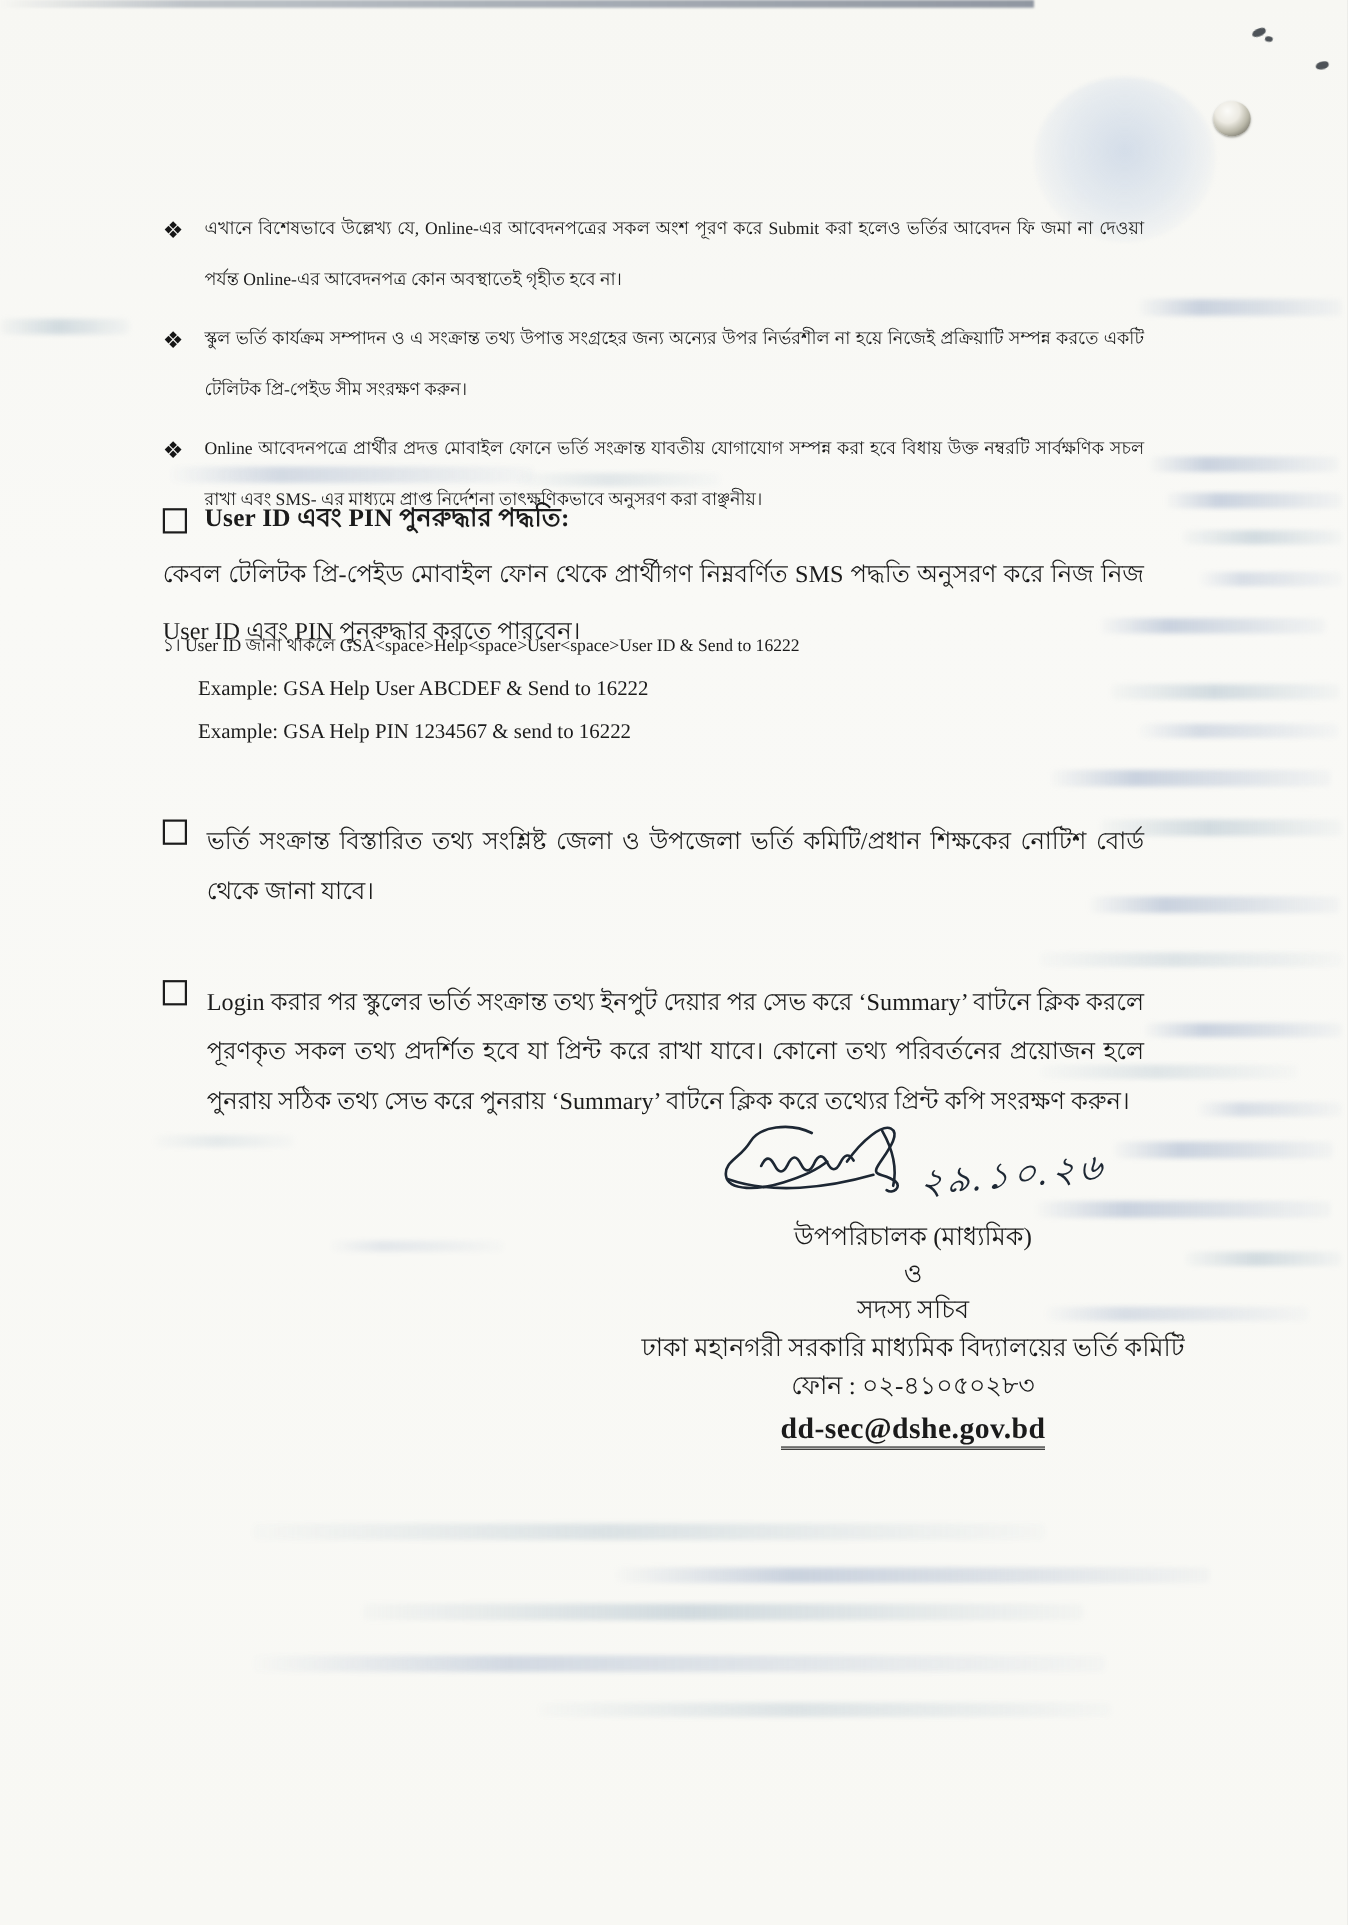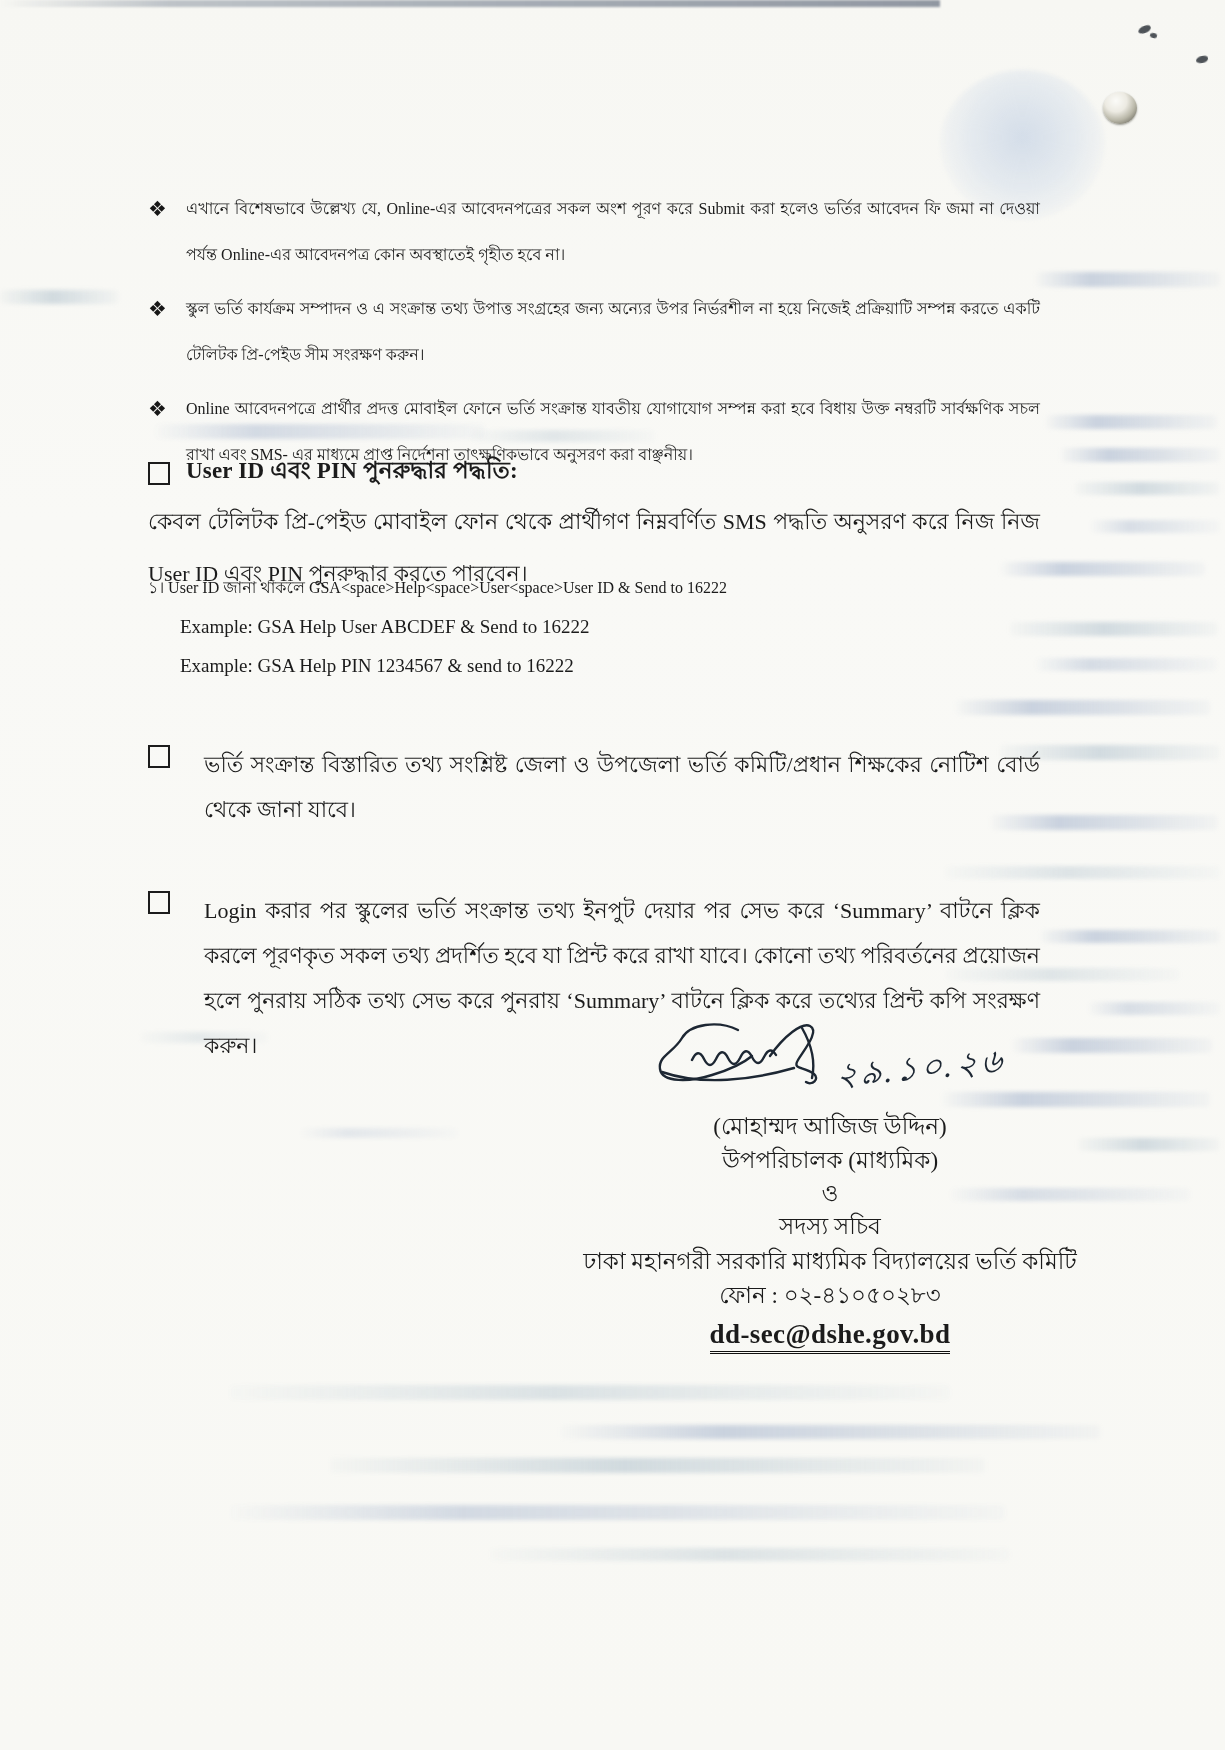--- a/index.html
+++ b/index.html
@@ -28,21 +28,21 @@
   .content-block{position:absolute;left:148px;width:892px;}
   .bullet-list .bullet{display:flex;gap:16px;margin-bottom:8px;}
   .bullet .marker{flex:0 0 22px;font-size:21px;line-height:46px;color:#161616;}
   .bullet .btext{font-size:16px;line-height:46px;text-align:justify;}
   .section-head{display:flex;align-items:center;gap:16px;}
   .cbox{flex:0 0 auto;width:18px;height:19px;border:2.6px solid #1c1c1c;background:transparent;margin-top:3px;}
   .section-head .htext{font-weight:bold;font-size:23px;letter-spacing:.2px;}
   .para{font-size:22px;line-height:52px;text-align:justify;}
   .steps .step-line{font-size:16px;line-height:39px;}
   .steps .step-example{font-size:19px;line-height:39px;padding-left:32px;}
-  .note{display:flex;gap:34px;}
+  .note{display:flex;gap:18px;}
   .note .ntext{font-size:22px;line-height:45px;text-align:justify;}
   .sig-block{position:absolute;left:540px;width:580px;text-align:center;}
   .sig-row{position:relative;height:92px;}
   .sig-svg{position:absolute;left:112px;top:0;}
   .sig-date{position:absolute;left:296px;top:26px;font-size:33px;color:#1d2733;
     transform:rotate(-5deg) skewX(-10deg);font-style:italic;letter-spacing:3px;white-space:nowrap;}
   .sig-line{font-size:23px;line-height:34px;}
   .sig-name{margin-top:2px;}
   .sig-conj{line-height:32px;}
   .sig-org{line-height:35px;}
@@ -134,21 +134,20 @@
         <g fill="none" stroke="#1d2733" stroke-width="2.4" stroke-linecap="round">
           <path d="M86,14 C66,4 38,8 30,22 C21,37 6,40 8,53 C10,67 38,66 60,59 C80,53 94,45 100,40"></path>
           <path d="M40,44 q6,-13 12,-1 q6,12 12,0 q6,-13 12,-1 q6,12 12,0 q6,-13 12,-1 q6,12 12,0 q6,-12 12,-2"></path>
           <path d="M118,40 C132,20 150,6 158,10 C168,15 152,34 146,44 C140,54 152,50 162,58 C168,63 160,70 154,66"></path>
           <path d="M150,12 C158,26 164,44 160,62"></path>
           <path d="M10,56 C50,70 100,64 142,52"></path>
         </g>
       </svg>
       <span class="sig-date">২৯.১০.২৬</span>
     </div>
-    <div class="sig-line sig-name">(মোহাম্মদ আজিজ উদ্দিন)</div>
     <div class="sig-line">উপপরিচালক (মাধ্যমিক)</div>
     <div class="sig-line sig-conj">ও</div>
     <div class="sig-line">সদস্য সচিব</div>
     <div class="sig-line sig-org">ঢাকা মহানগরী সরকারি মাধ্যমিক বিদ্যালয়ের ভর্তি কমিটি</div>
     <div class="sig-line">ফোন : ০২-৪১০৫০২৮৩</div>
     <div><span class="sig-email">dd-sec@dshe.gov.bd</span></div>
   </div>
 
 </div>
 

